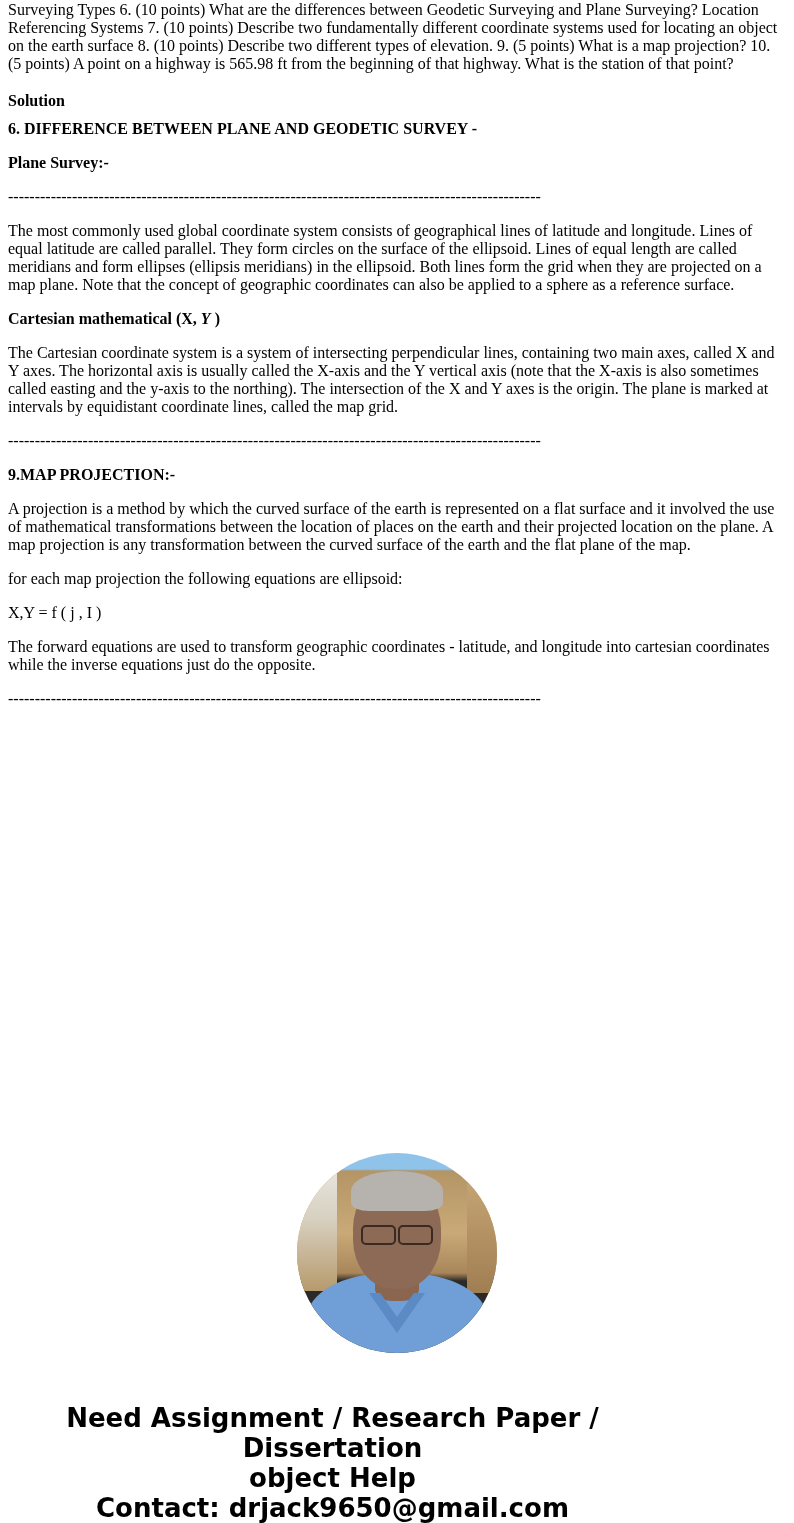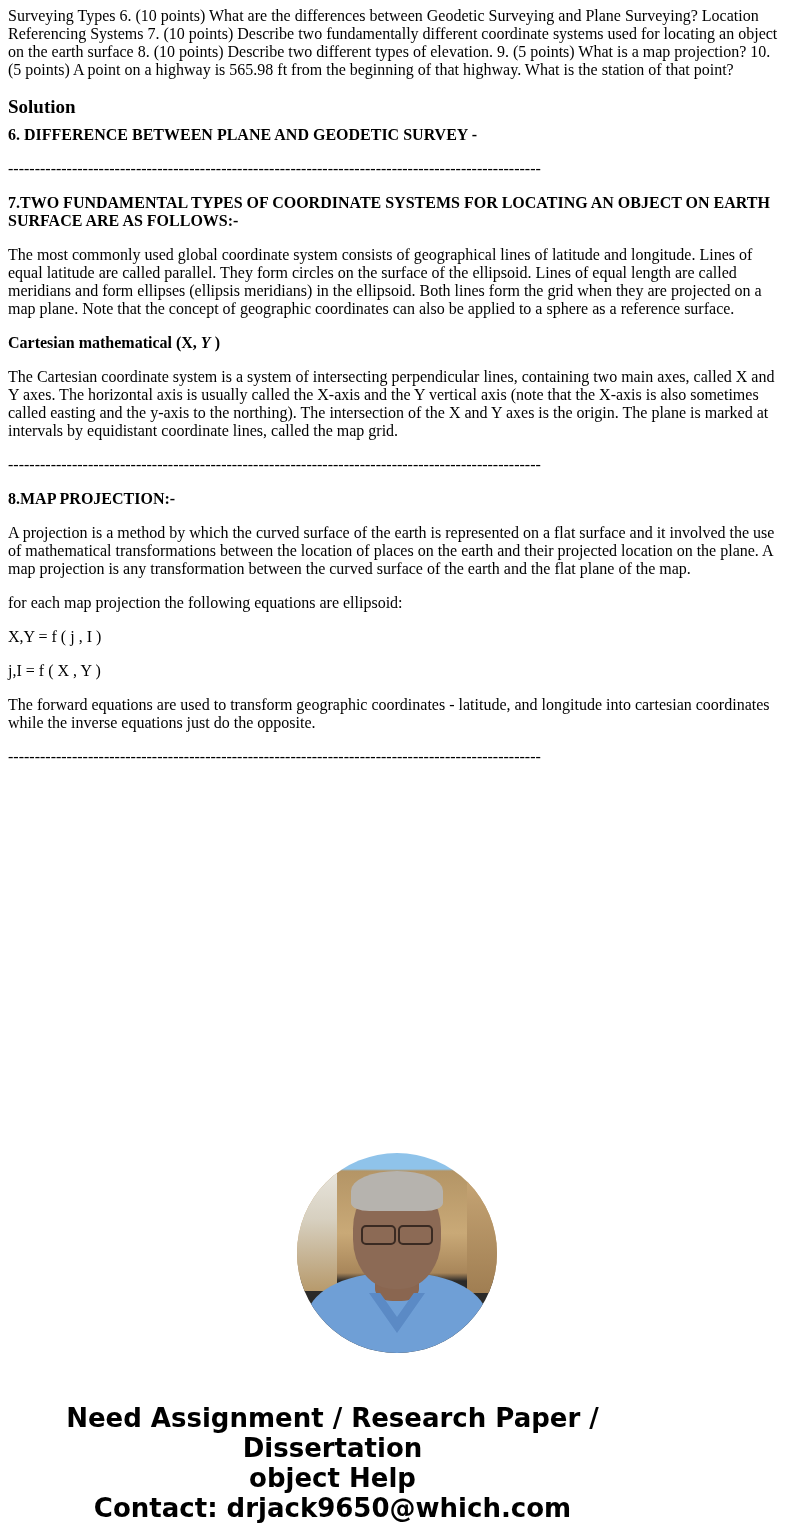--- a/index.html
+++ b/index.html
@@ -10,30 +10,30 @@
     }
     body {
       width: 794px;
       min-height: 1523px;
       position: relative;
       font-family: "Liberation Serif", serif;
       font-size: 16px;
       line-height: 18px;
     }
     .content {
-      padding: 7px 8px 0 8px;
+      padding: 1px 8px 0 8px;
     }
     p {
       margin: 8px 0 16px 0;
     }
     .question {
       margin: 0;
     }
     h2.solution-title {
-      font-size: 19px;
+      font-size: 16px;
       font-weight: bold;
       margin: 17px 0 6px 0;
       line-height: 22px;
     }
     .bold {
       font-weight: bold;
     }
     .it {
       font-style: italic;
     }
@@ -125,33 +125,32 @@
   </style>
 </head>
 <body>
 
 <div class="content">
   <p class="question">Surveying Types 6. (10 points) What are the differences between Geodetic Surveying and Plane Surveying? Location Referencing Systems 7. (10 points) Describe two fundamentally different coordinate systems used for locating an object on the earth surface 8. (10 points) Describe two different types of elevation. 9. (5 points) What is a map projection? 10. (5 points) A point on a highway is 565.98 ft from the beginning of that highway. What is the station of that point?</p>
 
   <h2 class="solution-title">Solution</h2>
 
   <p class="bold">6. DIFFERENCE BETWEEN PLANE AND GEODETIC SURVEY -</p>
+  <p class="bold">Plane Survey:-</p>
   <p class="divider">----------------------------------------------------------------------------------------------------</p>
 
-  <p class="bold">7.TWO FUNDAMENTAL TYPES OF COORDINATE SYSTEMS FOR LOCATING AN OBJECT ON EARTH SURFACE ARE AS FOLLOWS:-</p>
   <p>The most commonly used global coordinate system consists of geographical lines of latitude and longitude. Lines of equal latitude are called parallel. They form circles on the surface of the ellipsoid. Lines of equal length are called meridians and form ellipses (ellipsis meridians) in the ellipsoid. Both lines form the grid when they are projected on a map plane. Note that the concept of geographic coordinates can also be applied to a sphere as a reference surface.</p>
   <p class="bold"><span>Cartesian mathematical (X, </span><span class="it">Y</span><span> )</span></p>
   <p>The Cartesian coordinate system is a system of intersecting perpendicular lines, containing two main axes, called X and Y axes. The horizontal axis is usually called the X-axis and the Y vertical axis (note that the X-axis is also sometimes called easting and the y-axis to the northing). The intersection of the X and Y axes is the origin. The plane is marked at intervals by equidistant coordinate lines, called the map grid.</p>
   <p class="divider">----------------------------------------------------------------------------------------------------</p>
 
-  <p class="bold">8.MAP PROJECTION:-</p>
+  <p class="bold">9.MAP PROJECTION:-</p>
   <p>A projection is a method by which the curved surface of the earth is represented on a flat surface and it involved the use of mathematical transformations between the location of places on the earth and their projected location on the plane. A map projection is any transformation between the curved surface of the earth and the flat plane of the map.</p>
   <p>for each map projection the following equations are ellipsoid:</p>
   <p>X,Y = f ( j , I )</p>
-  <p>j,I = f ( X , Y )</p>
   <p>The forward equations are used to transform geographic coordinates - latitude, and longitude into cartesian coordinates while the inverse equations just do the opposite.</p>
   <p class="divider">----------------------------------------------------------------------------------------------------</p>
 </div>
 
 <div class="avatar-wrap">
   <div class="avatar">
     <div class="panel-left"></div>
     <div class="panel-right"></div>
     <div class="shirt"></div>
     <div class="neck"></div>
@@ -161,14 +160,14 @@
     <div class="glasses">
         <span class="l"></span>
         <span class="r"></span>
       </div>
   </div>
 </div>
 
 <div class="promo">
   <div>Need Assignment / Research Paper / Dissertation</div>
   <div>object Help</div>
-  <div>Contact: drjack9650@which.com</div>
+  <div>Contact: drjack9650@gmail.com</div>
 </div>
 
 </body></html>

